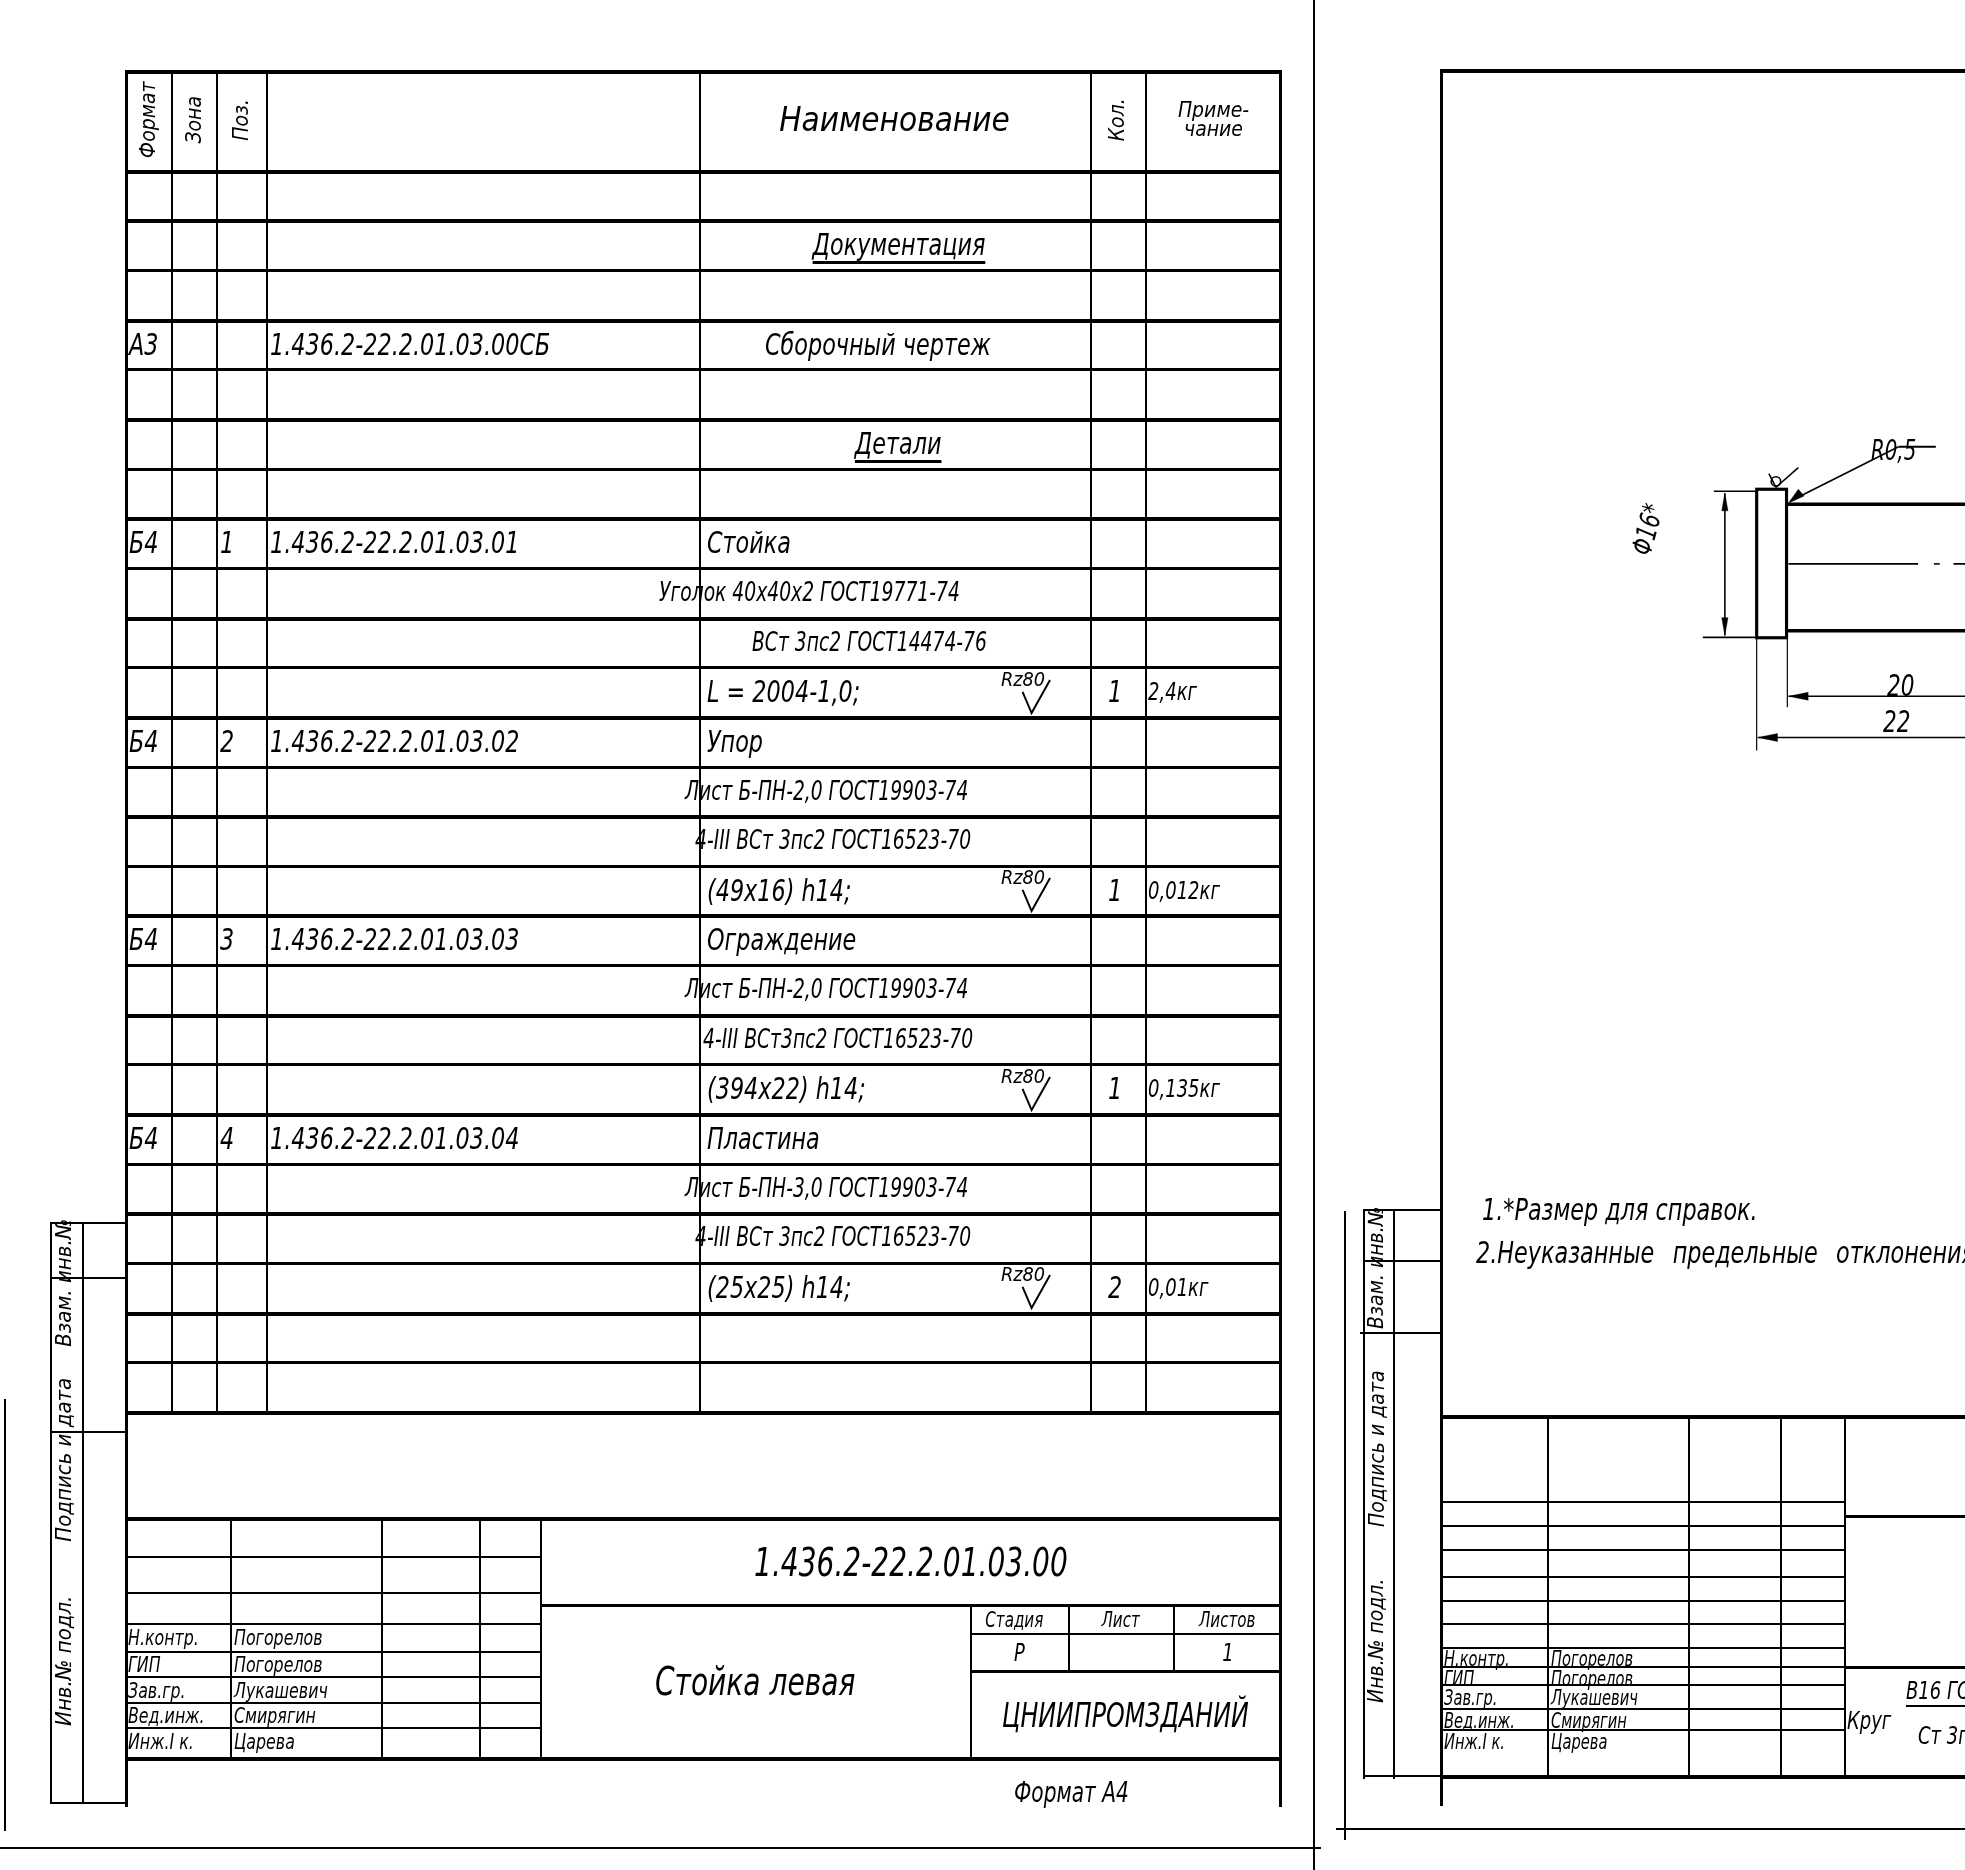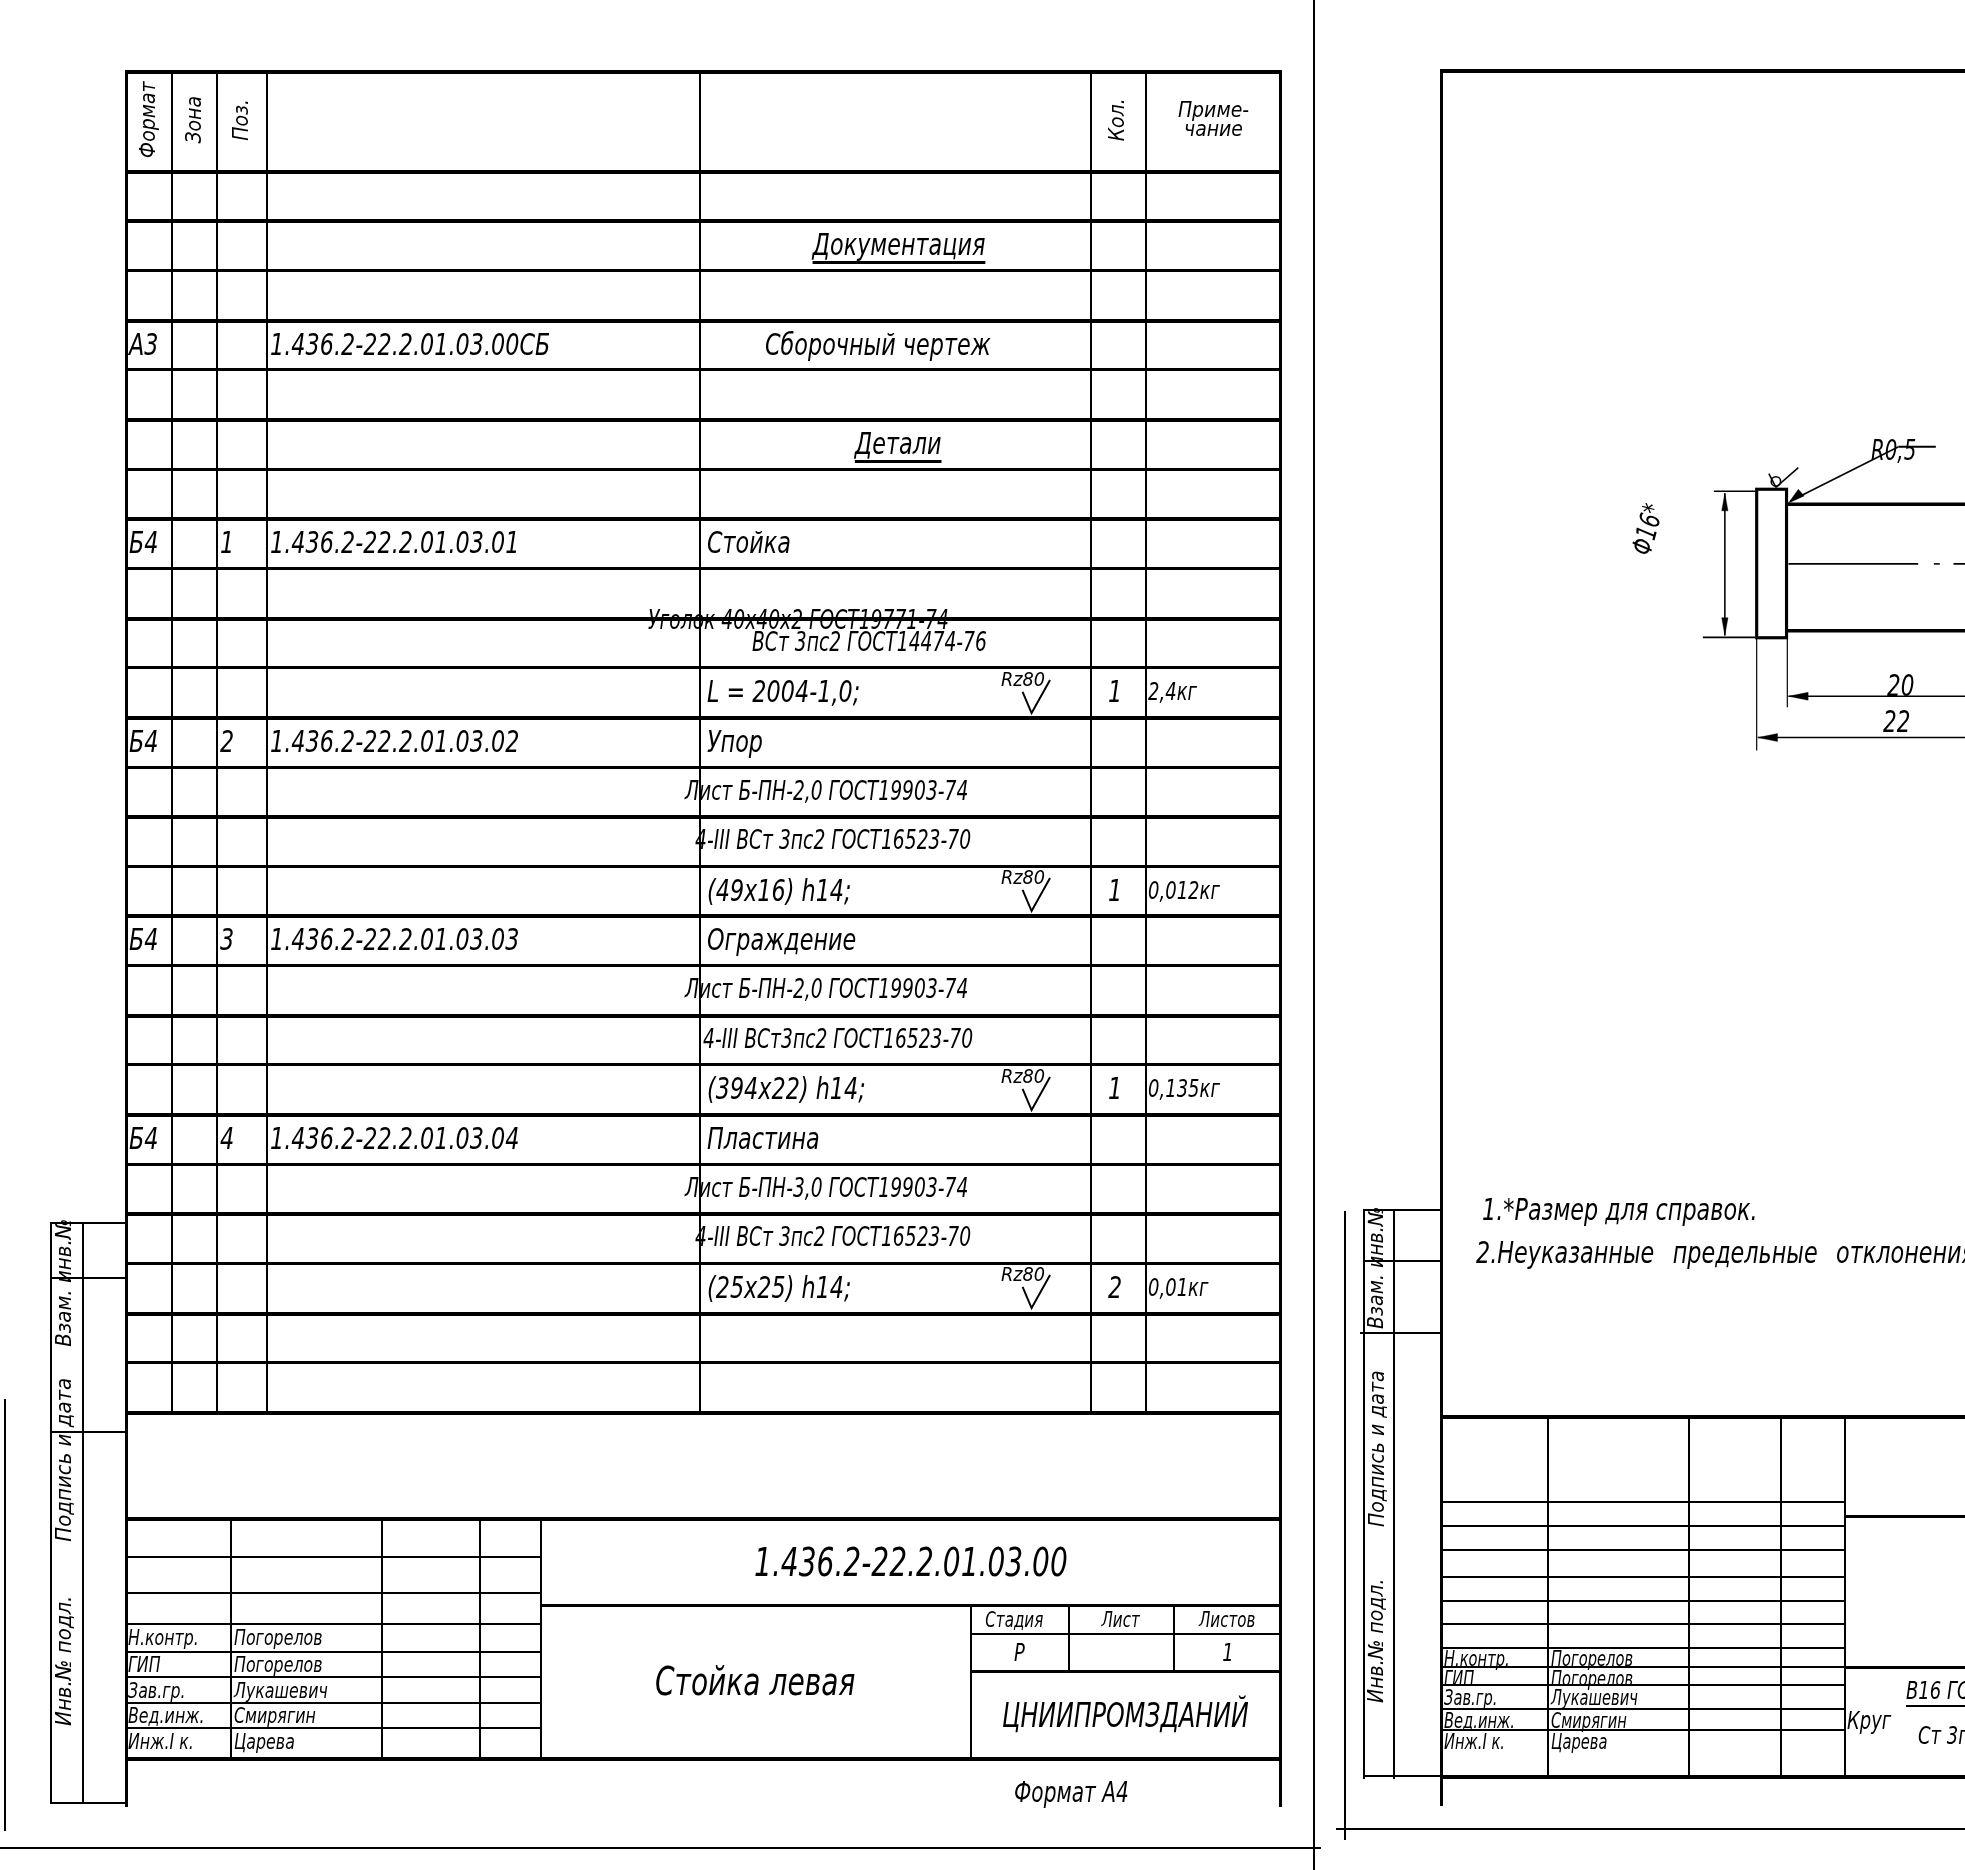--- a/index.html
+++ b/index.html
@@ -32,20 +32,21 @@
       <div class="line" style="left: 46px; top: 0px; width: 1.6px; height: 1341px;"></div>
       <div class="line" style="left: 91px; top: 0px; width: 1.6px; height: 1341px;"></div>
       <div class="line" style="left: 141px; top: 0px; width: 1.6px; height: 1341px;"></div>
       <div class="line" style="left: 574px; top: 0px; width: 2px; height: 1341px;"></div>
       <div class="line" style="left: 965px; top: 0px; width: 2px; height: 1341px;"></div>
       <div class="line" style="left: 1020px; top: 0px; width: 2px; height: 1341px;"></div>
       <div class="line" style="left: 0px; top: 100px; width: 1156px; height: 3.9px;"></div>
       <div class="vtext" style="left: -20px; top: 38px; width: 86px; height: 23.6px; font-size: 21px;">Формат</div>
       <div class="vtext" style="left: 25.5px; top: 38px; width: 86px; height: 23.6px; font-size: 21px;">Зона</div>
       <div class="vtext" style="left: 73px; top: 38px; width: 86px; height: 23.6px; font-size: 21px;">Поз.</div>
+      <div class="cell" style="left: 574px; top: 0px; width: 391px; height: 100px; justify-content: center; text-align: center; font-style: italic; font-size: 33px; line-height: 0.9;">Наименование</div>
       <div class="vtext" style="left: 949px; top: 38px; width: 86px; height: 23.6px; font-size: 21px;">Кол.</div>
       <div class="cell" style="left: 1020px; top: 0px; width: 137px; height: 100px; justify-content: center; text-align: center; font-style: italic; font-size: 21px; line-height: 0.9; white-space: normal; padding: 0px 15.7px; box-sizing: border-box;">Приме-чание</div>
       <div class="line" style="left: 0px; top: 149px; width: 1156px; height: 3.9px;"></div>
       <div>
         <div class="cell" style="left: 3.9px; top: 100px; width: 39px; height: 50px;">
           <span class="hw" style="font-size: 31px;"></span>
         </div>
         <div class="cell" style="left: 50px; top: 100px; width: 37px; height: 50px;">
           <span class="hw" style="font-size: 31px;"></span>
         </div>
@@ -240,21 +241,21 @@
         </div>
         <div class="cell" style="left: 50px; top: 497px; width: 37px; height: 50px;">
           <span class="hw" style="font-size: 31px;"></span>
         </div>
         <div class="cell" style="left: 95px; top: 497px; width: 42px; height: 50px;">
           <span class="hw" style="font-size: 31px;"></span>
         </div>
         <div class="cell" style="left: 145px; top: 497px; width: 425px; height: 50px;">
           <span class="hw" style="font-size: 31px;"></span>
         </div>
-        <div class="cell" style="left: 582px; top: 497px; width: 383px; height: 50px; justify-content: flex-end; padding-right: 24px; box-sizing: border-box; margin-top: 28px;">
+        <div class="cell" style="left: 582px; top: 497px; width: 383px; height: 50px; justify-content: flex-end; padding-right: 13px; box-sizing: border-box;">
           <span class="hw" style="font-size: 26px;">Уголок 40х40х2 ГОСТ19771-74</span>
         </div>
         <div class="cell" style="left: 969px; top: 497px; width: 47px; height: 50px; justify-content: center;">
           <span class="hw" style="font-size: 31px;"></span>
         </div>
         <div class="cell" style="left: 1023px; top: 497px; width: 129px; height: 50px;">
           <span class="hw" style="font-size: 25px;"></span>
         </div>
       </div>
       <div class="line" style="left: 0px; top: 596px; width: 1156px; height: 3.1px;"></div>

